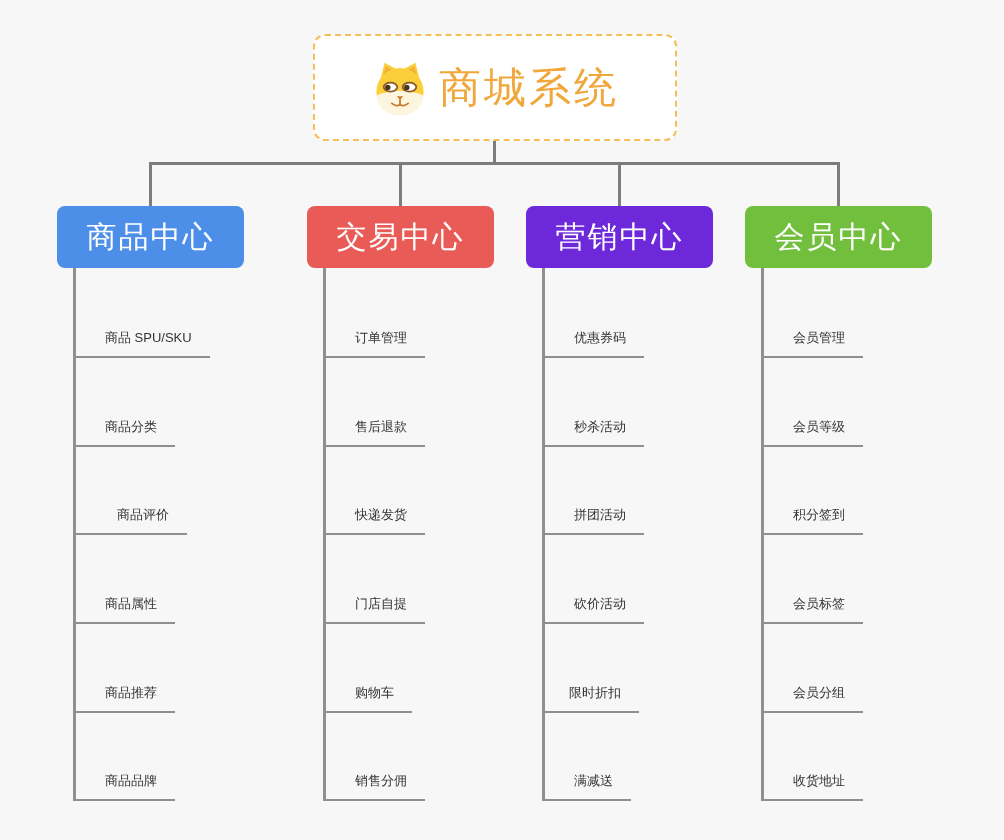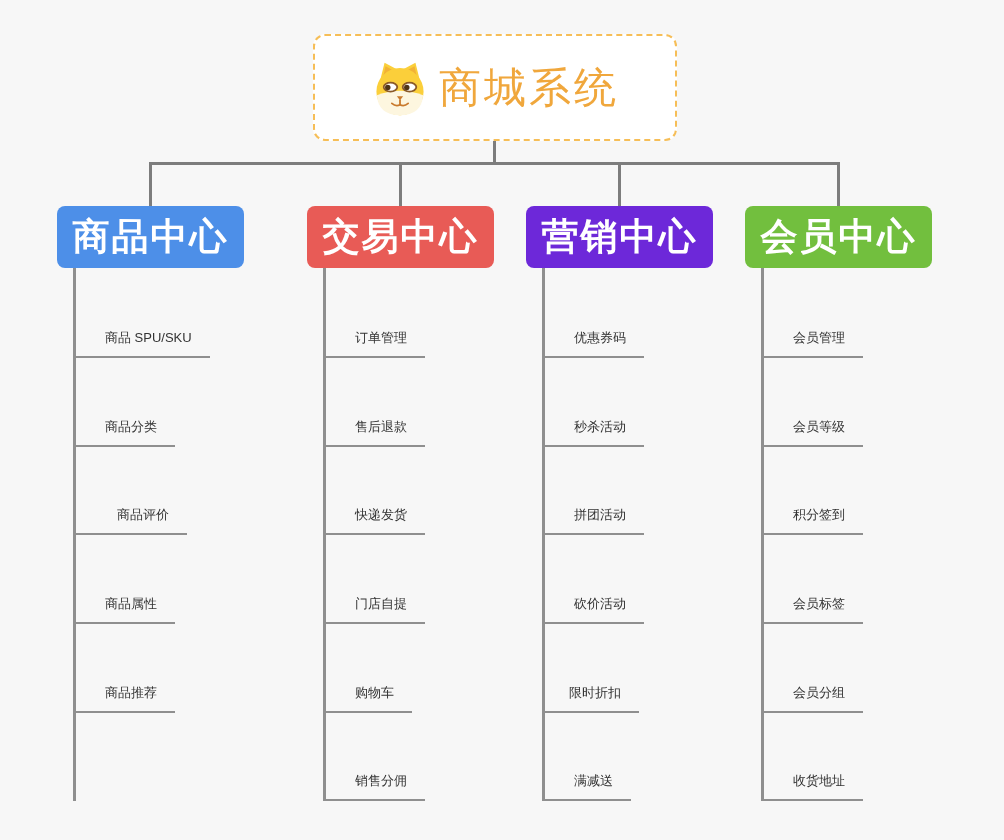--- a/index.html
+++ b/index.html
@@ -28,21 +28,21 @@
   .cline{position:absolute;background:var(--connector);}
   .stem{left:493px;top:141px;width:3px;height:23px;}
   .hline{left:149px;top:162px;width:691px;height:3px;}
   .drop{top:162px;width:3px;height:46px;}
   
   .column{position:absolute;top:206px;width:245px;height:610px;}
   .branch-box{
     position:absolute;left:0;top:0;width:187px;height:62px;
     border-radius:8px;display:flex;align-items:center;justify-content:center;
   }
-  .branch-label{color:#ffffff;font-size:37px;letter-spacing:2px;white-space:nowrap;font-weight:bold;}
+  .branch-label{color:#ffffff;font-size:30px;letter-spacing:2px;white-space:nowrap;}
   .items{position:absolute;left:0;top:62px;width:245px;height:540px;}
   .vline{position:absolute;left:16px;top:0;width:3px;height:533px;background:var(--underline);}
   .sub-item{
     position:absolute;left:16px;display:inline-block;white-space:nowrap;
     font-size:13px;line-height:26px;color:var(--item-text);
     padding:0 18px 5px 32px;border-bottom:2px solid var(--underline);
   }
 </style>
 </head>
 <body>
@@ -86,20 +86,21 @@
       <div class="branch-box" style="background: rgb(77, 143, 232);">
         <span class="branch-label">商品中心</span>
       </div>
       <div class="items">
         <div class="vline"></div>
         <div class="sub-item" style="top: 57px;">商品 SPU/SKU</div>
         <div class="sub-item" style="top: 146px;">商品分类</div>
         <div class="sub-item" style="top: 234px; padding-left: 44px;">商品评价</div>
         <div class="sub-item" style="top: 323px;">商品属性</div>
         <div class="sub-item" style="top: 412px;">商品推荐</div>
+        <div class="sub-item" style="top: 500px;">商品品牌</div>
       </div>
     </div>
     <div class="column" style="left: 307px;">
       <div class="branch-box" style="background: rgb(232, 91, 86);">
         <span class="branch-label">交易中心</span>
       </div>
       <div class="items">
         <div class="vline"></div>
         <div class="sub-item" style="top: 57px;">订单管理</div>
         <div class="sub-item" style="top: 146px;">售后退款</div>

